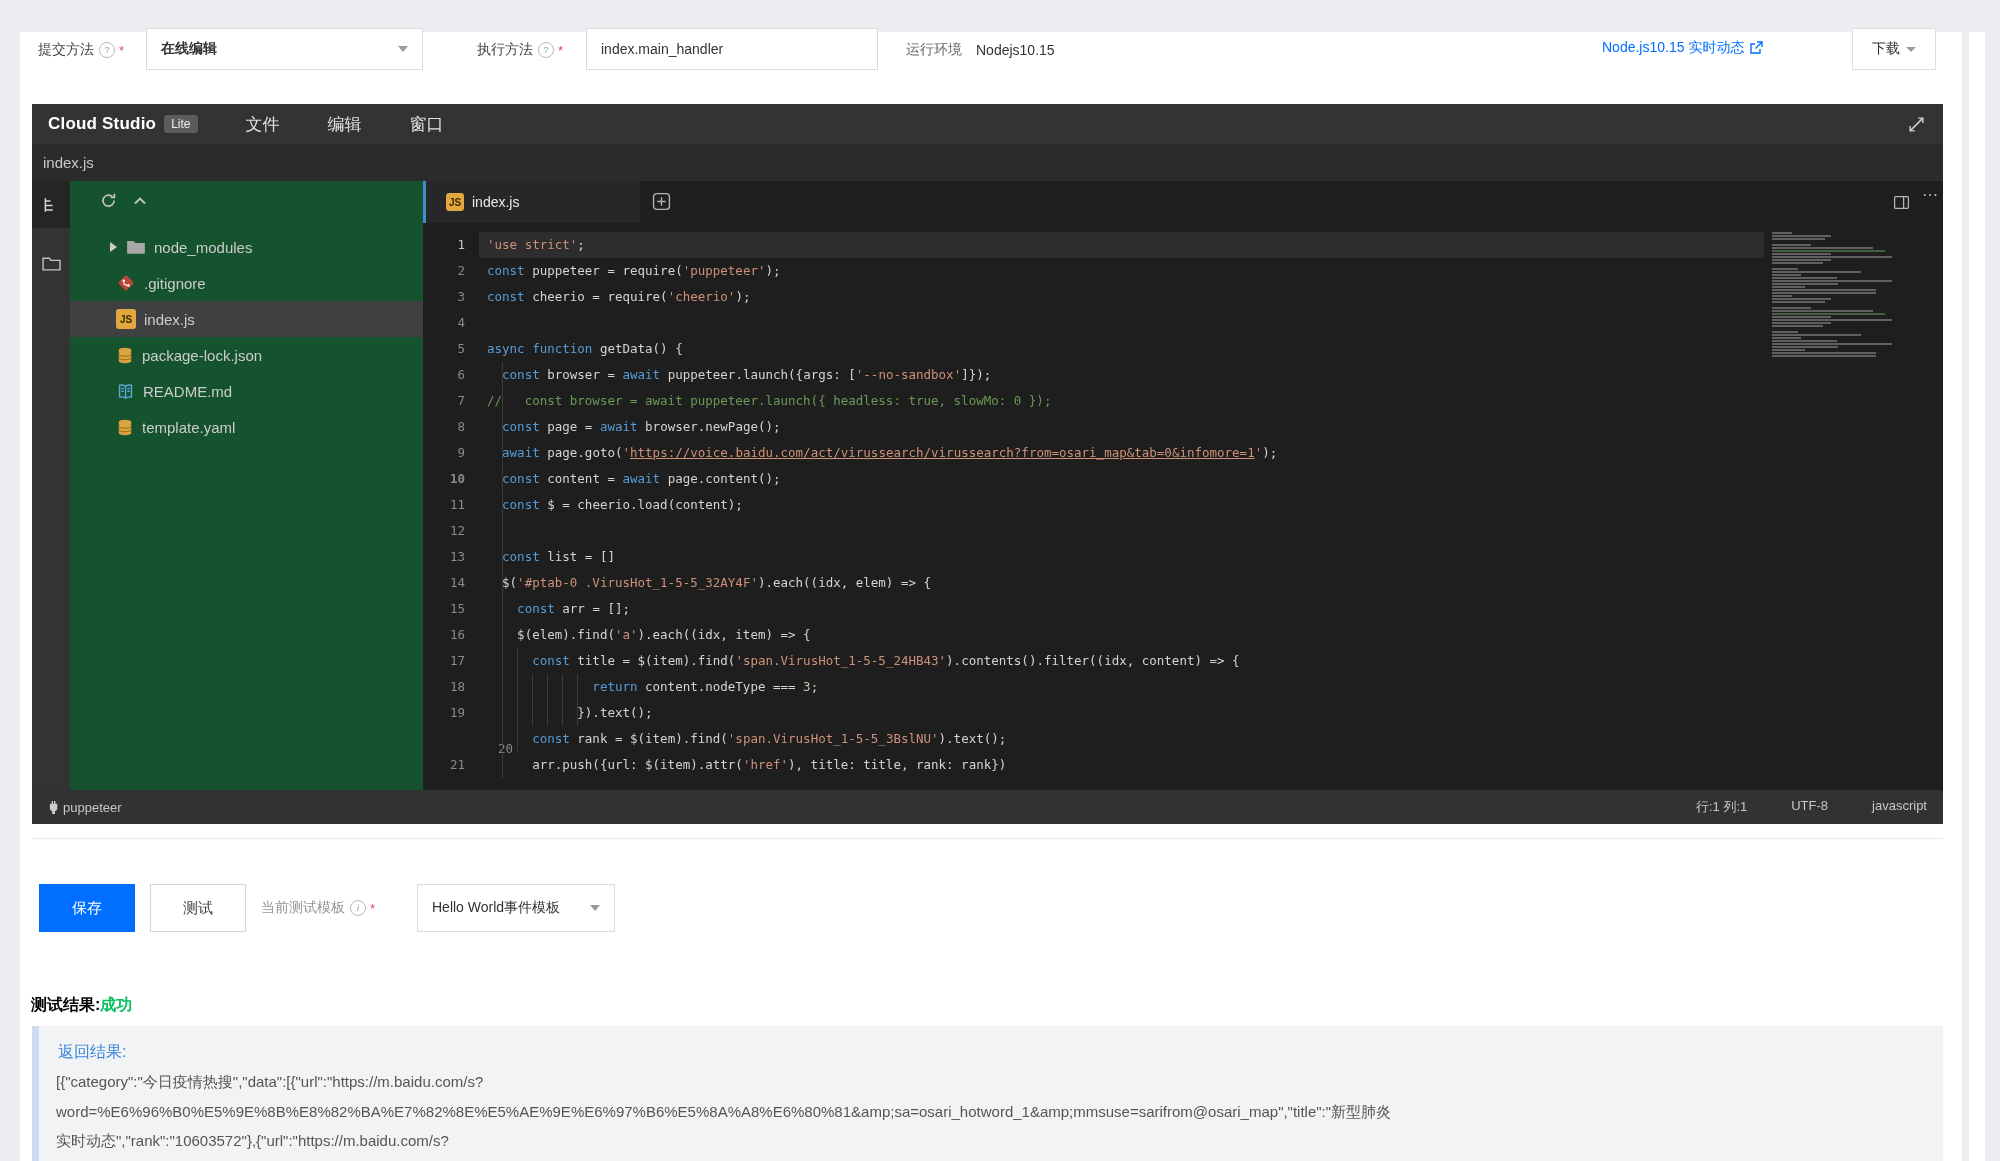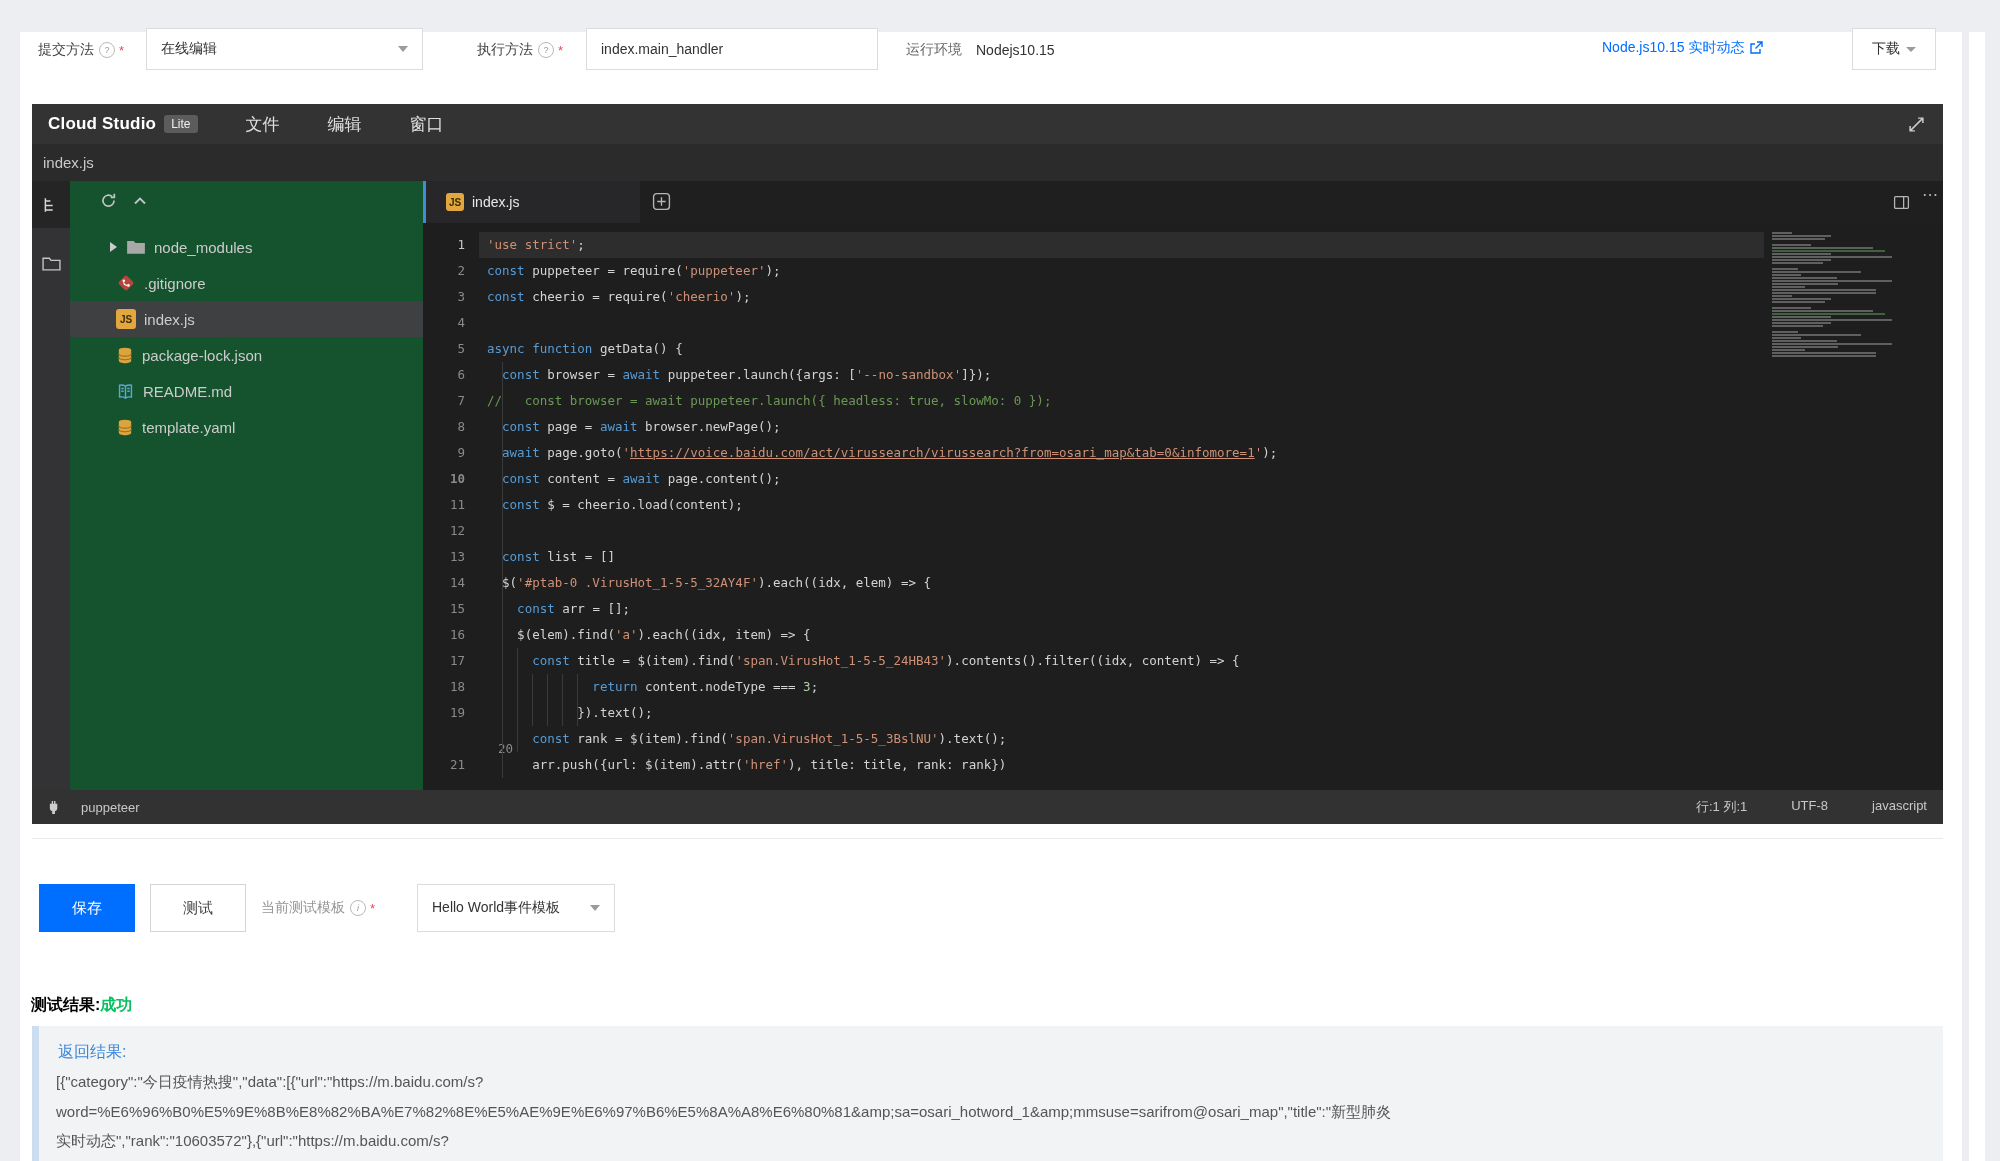--- a/index.html
+++ b/index.html
@@ -44,21 +44,21 @@
   .tablabel{color:#e8e8e8;font-size:14px;margin-left:8px;}
   .codearea{left:0;top:42px;width:100%;height:567px;overflow:hidden;}
   .ln{position:absolute;left:0;width:42px;text-align:right;color:#8a8a8a;
       font:12.5px/26px "DejaVu Sans Mono",monospace;}
   .cl{position:absolute;left:64px;white-space:pre;font:12.5px/26px "DejaVu Sans Mono",monospace;color:#d4d4d4;}
   .cl .k{color:#569cd6;} .cl .s{color:#ce9178;} .cl .c{color:#6a9955;}
   .cl .n{color:#b5cea8;} .cl .u{color:#ce9178;text-decoration:underline;}
   .hl{position:absolute;left:56px;width:1285px;height:26px;background:rgba(255,255,255,.07);}
   .guide{position:absolute;width:1px;background:#3a3a3a;}
   .statusbar{left:0;top:686px;width:100%;height:34px;background:#323233;display:flex;align-items:center;}
-  .st-left{display:flex;align-items:center;gap:20px;color:#c8c8c8;font-size:13px;margin-left:16px;}
+  .st-left{display:flex;align-items:center;gap:2px;color:#c8c8c8;font-size:13px;margin-left:16px;}
   .st-right{margin-left:auto;display:flex;gap:44px;color:#c8c8c8;font-size:13px;margin-right:16px;}
   .st-right div{cursor:pointer;}
   
   .btn{display:flex;align-items:center;justify-content:center;font-size:15px;box-sizing:border-box;cursor:pointer;}
   .btn-primary{background:#006eff;color:#ffffff;}
   .btn-plain{background:#fff;color:#404040;border:1px solid #d5d5d5;}
   
   .res-title{font-size:16px;font-weight:bold;color:#000;}
   .res-ok{color:#07c160;}
   .res-panel{left:32px;top:1026px;width:1911px;height:135px;background:#f2f3f5;}
@@ -71,21 +71,21 @@
 <body>
 
 <div id="root">
   <div class="abs card"></div>
 
   <div class="abs flabel" style="left:38px;top:39px;">
     <span>提交方法</span>
     <span class="qicon"></span>
     <span class="star">*</span>
   </div>
-  <div class="abs selbox" style="left:146px;top:28px;width:277px;height:42px;">
+  <div class="abs selbox" style="left:146px;top:28px;width:277px;height:42px;font-weight:bold;">
     <span>在线编辑</span>
     <span class="caret"></span>
   </div>
 
   <div class="abs flabel" style="left:477px;top:39px;">
     <span>执行方法</span>
     <span class="qicon"></span>
     <span class="star">*</span>
   </div>
   <div class="abs selbox" style="left:586px;top:28px;width:292px;height:42px;">

